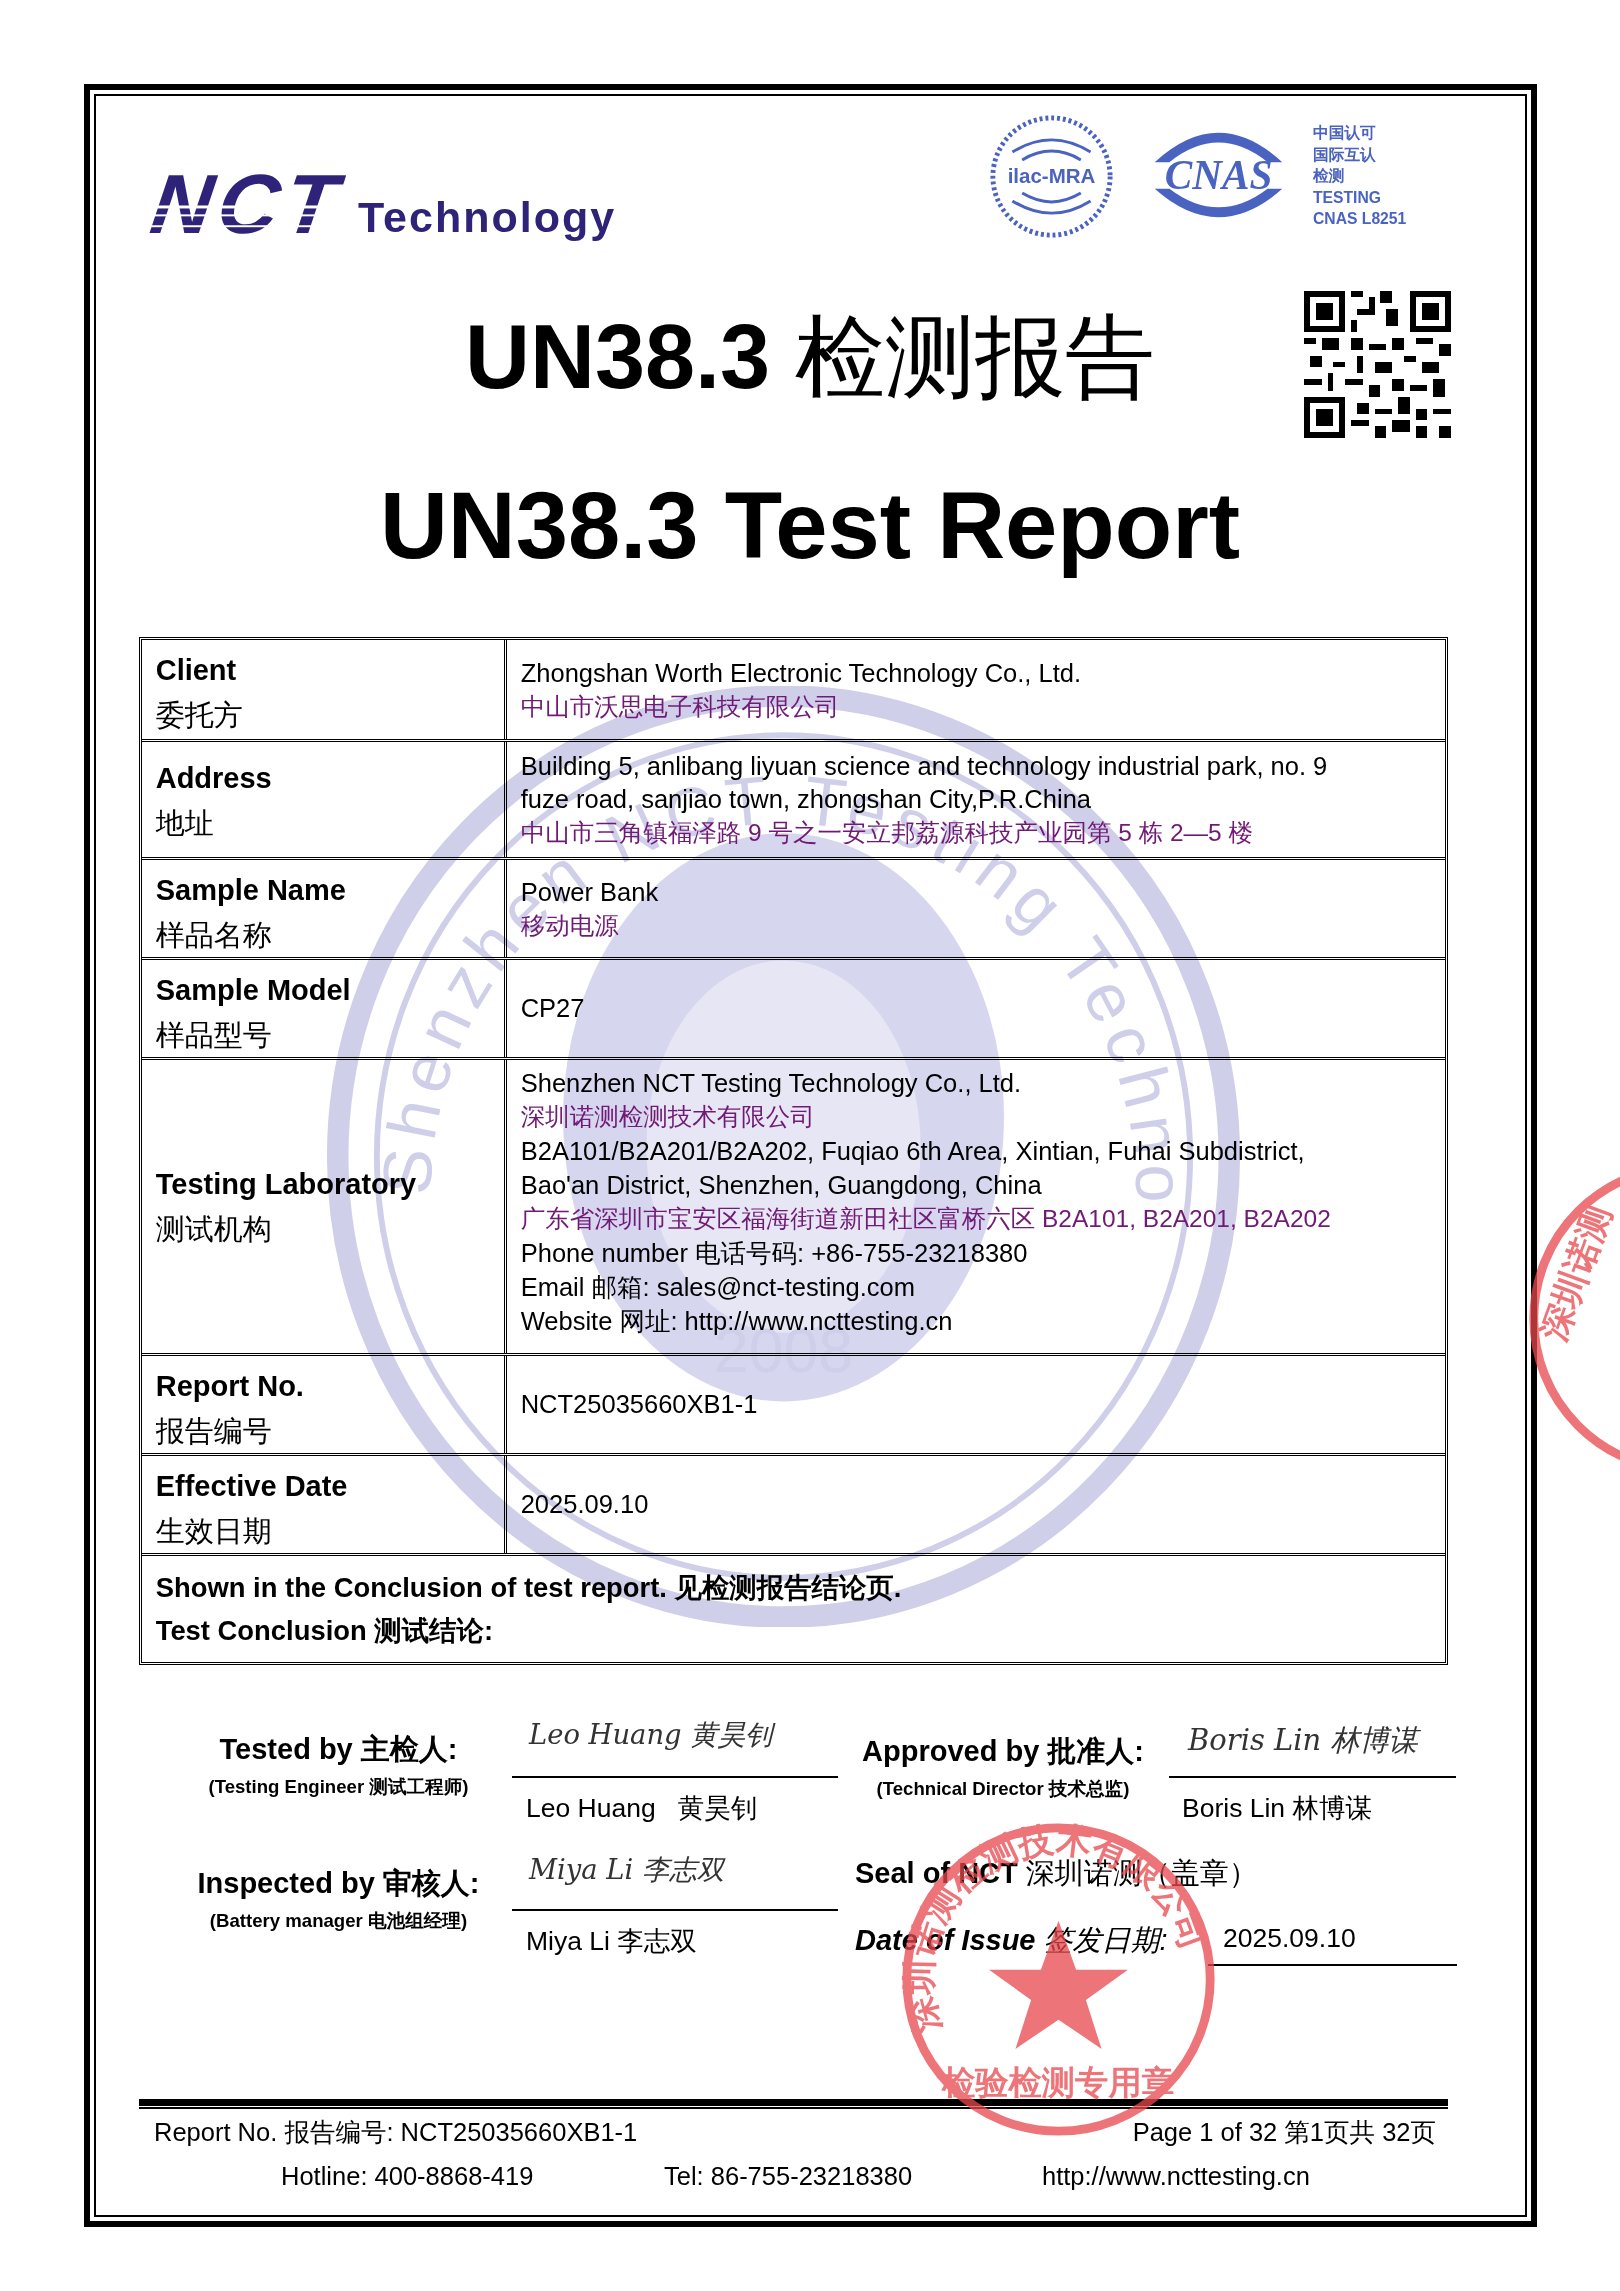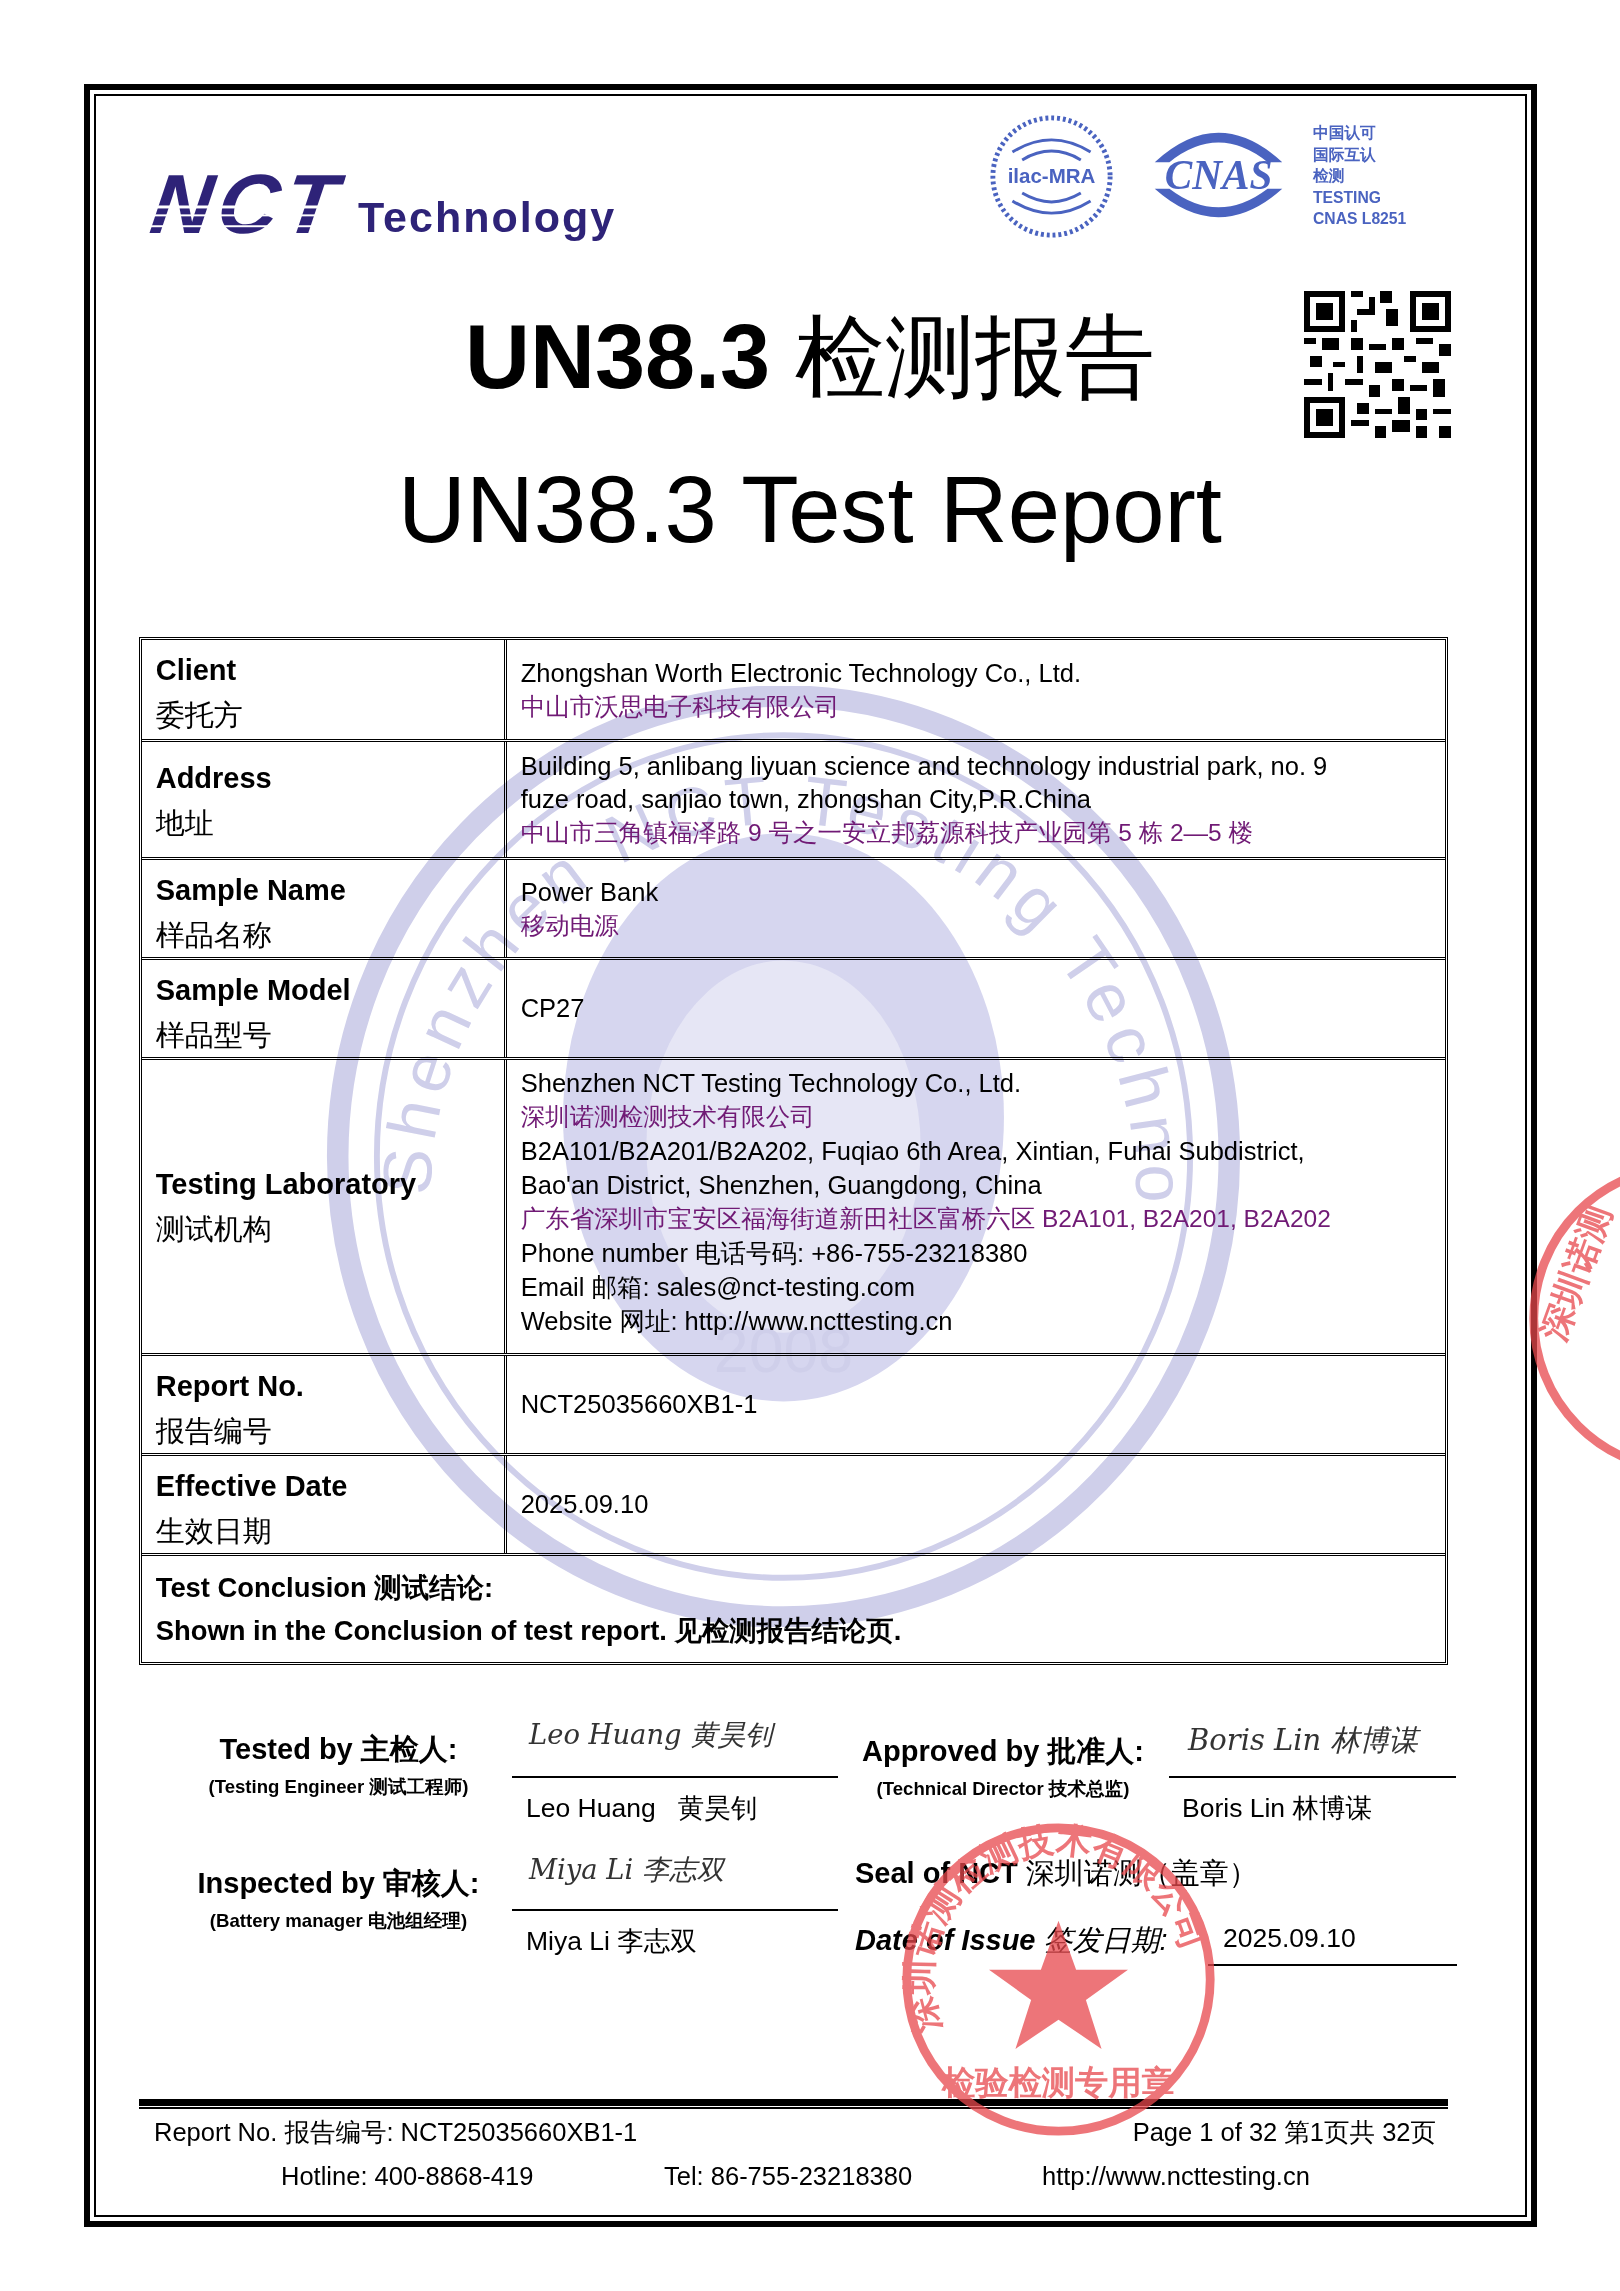--- a/index.html
+++ b/index.html
@@ -20,21 +20,21 @@
   .logo-tech { font-family: "Liberation Sans", sans-serif; font-weight: bold; font-size: 43px; margin-left: 15.7px; margin-bottom: 3.9px; letter-spacing: 2px; color: #2e2378; }
 
   
   .ilac { position: absolute; left: 988px; top: 113px; width: 127px; height: 127px; z-index: 2; }
   .cnas { position: absolute; left: 1140px; top: 118px; width: 157px; height: 113px; z-index: 2; }
   .cnas-text { position: absolute; left: 1313px; top: 122px; font-size: 15.7px; font-weight: bold; color: #4a63c0; line-height: 21.6px; z-index: 2; }
   .qr { position: absolute; left: 1304px; top: 291px; width: 147px; height: 147px; z-index: 2; }
 
   .title-cn { position: absolute; left: 0; width: 1620px; top: 312px; text-align: center; font-size: 90px; font-weight: bold; line-height: 1; z-index: 2; }
   .title-cn .cn { font-family: "DejaVu Serif", serif; font-weight: normal; }
-  .title-en { position: absolute; left: 0; width: 1620px; top: 463px; text-align: center; font-size: 94px; font-weight: normal; line-height: 1; z-index: 2; }
+  .title-en { position: absolute; left: 0; width: 1620px; top: 479px; text-align: center; font-size: 94px; font-weight: bold; line-height: 1; z-index: 2; }
 
   
   .info-table { position: absolute; left: 139px; top: 637px; width: 1309px; border: 3.9px double #000; border-collapse: collapse; z-index: 2; }
   .row { display: flex; border-bottom: 3.9px double #000; }
   .row:last-child { border-bottom: none; }
   .cell-label { width: 365px; border-right: 3.9px double #000; padding: 7.8px 13.7px; font-size: 29px; line-height: 45px; }
   .cell-label .en { font-weight: bold; }
   .cell-value { flex: 1; padding: 7.8px 13.7px; font-size: 25.5px; line-height: 33px; display: flex; flex-direction: column; justify-content: center; }
   .cell-value.top { justify-content: flex-start; }
   .cn-line { font-size: 24.5px; color: #701a75; }
@@ -234,22 +234,22 @@
 
   <div class="row" style="height:100px;">
     <div class="cell-label">
       <div class="en">Effective Date</div>
       <div>生效日期</div>
     </div>
     <div class="cell-value">2025.09.10</div>
   </div>
 
   <div class="row row-conclusion" style="display:block;">
+    <div>Shown in the Conclusion of test report. 见检测报告结论页.</div>
     <div>Test Conclusion 测试结论:</div>
-    <div>Shown in the Conclusion of test report. 见检测报告结论页.</div>
   </div>
 </div>
 
 <div class="sig-label" style="left:172px;top:1730px;width:333px;">
   <div class="main">Tested by 主检人:</div>
   <div class="sub">(Testing Engineer 测试工程师)</div>
 </div>
 <div class="sig-script" style="left:529px;top:1717px;font-size:27.4px;">Leo Huang 黄昊钊</div>
 <div class="sig-line" style="left:512px;top:1776px;width:326px;"></div>
 <div class="sig-name" style="left:526px;top:1790px;white-space:pre;">Leo Huang   黄昊钊</div>

